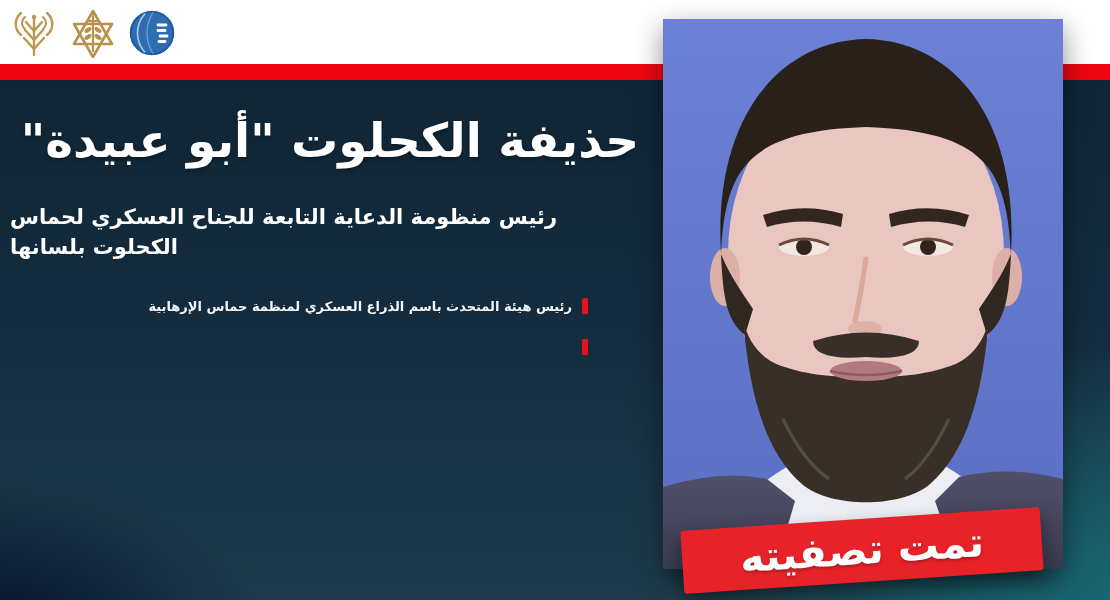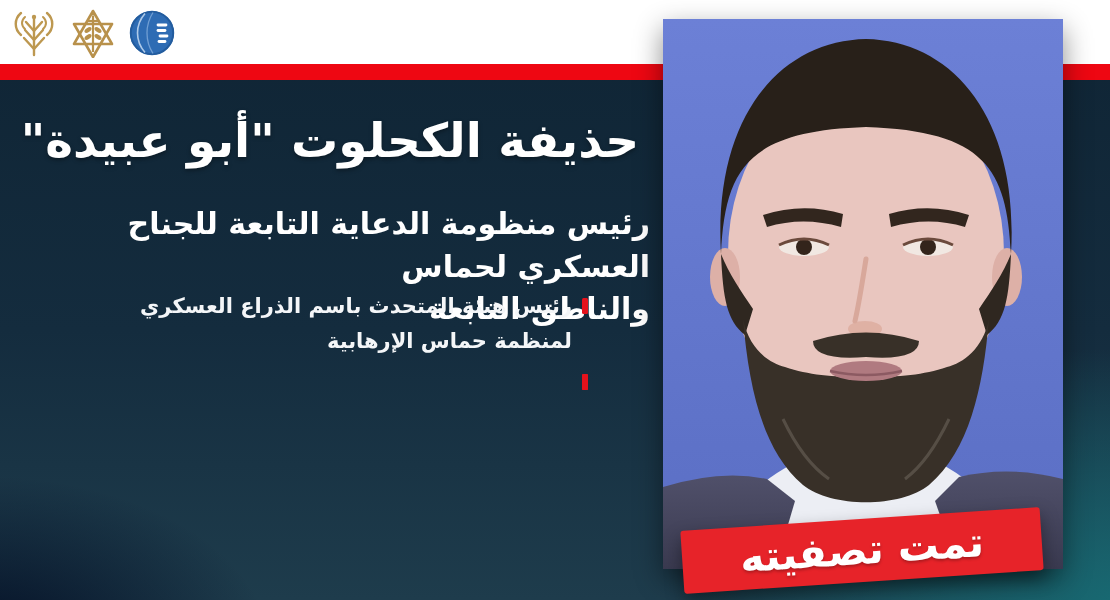--- a/index.html
+++ b/index.html
@@ -18,30 +18,30 @@
   .stripe{position:absolute;left:0;top:64px;width:1110px;height:16px;background:#ee0712;}
 
   
   .leftcol{position:absolute;left:10px;top:0;width:640px;color:#ffffff;}
   .title{
     position:absolute;left:0;top:112px;width:640px;text-align:center;direction:rtl;
     font-size:47px;font-weight:bold;letter-spacing:-1px;line-height:1.25;white-space:nowrap;
     text-shadow:0 2px 4px rgba(0,0,0,.35);
   }
   .subtitle{
-    position:absolute;left:0;top:203px;width:640px;text-align:right;direction:rtl;
-    font-size:30px;font-weight:bold;line-height:1.42;
+    position:absolute;left:0;top:203px;width:640px;text-align:left;direction:rtl;
+    font-size:21px;font-weight:bold;line-height:1.42;
   }
   .bullets{
     position:absolute;left:48px;top:289px;width:530px;margin:0;padding:0;list-style:none;
     direction:rtl;text-align:right;
   }
   .bullets li{
     position:relative;padding-right:16px;margin-bottom:6px;
-    font-size:21px;font-weight:bold;line-height:35px;color:#f4f6f8;
+    font-size:13px;font-weight:bold;line-height:35px;color:#f4f6f8;
   }
   .marker{
     position:absolute;right:0;top:9px;width:6px;height:16px;border-radius:1.5px;
     background:#e5121c;
   }
 
   
   .photo{
     position:absolute;left:663px;top:19px;width:400px;height:550px;overflow:hidden;
     box-shadow:0 10px 26px rgba(0,0,0,.45);
@@ -109,21 +109,21 @@
       </g>
     </svg>
   </div>
 
   <div class="stripe"></div>
 
   <div class="leftcol">
     <div class="title" dir="rtl">حذيفة الكحلوت "أبو عبيدة"</div>
     <div class="subtitle" dir="rtl">
       <div>رئيس منظومة الدعاية التابعة للجناح  العسكري لحماس</div>
-      <div>والناطق التابعة</div>
+      <div>الكحلوت بلسانها</div>
     </div>
     <ul class="bullets">
       <li>
         <span class="marker"></span>
         <span>رئيس هيئة المتحدث باسم الذراع العسكري لمنظمة حماس الإرهابية</span>
       </li>
       <li>
         <span class="marker"></span>
       </li>
       <li>

